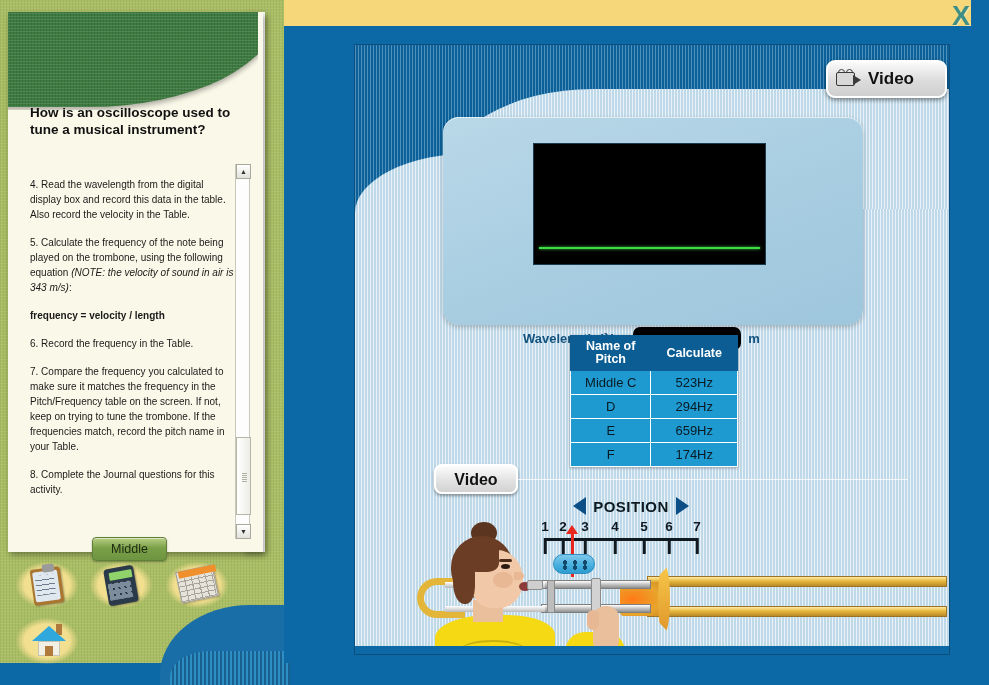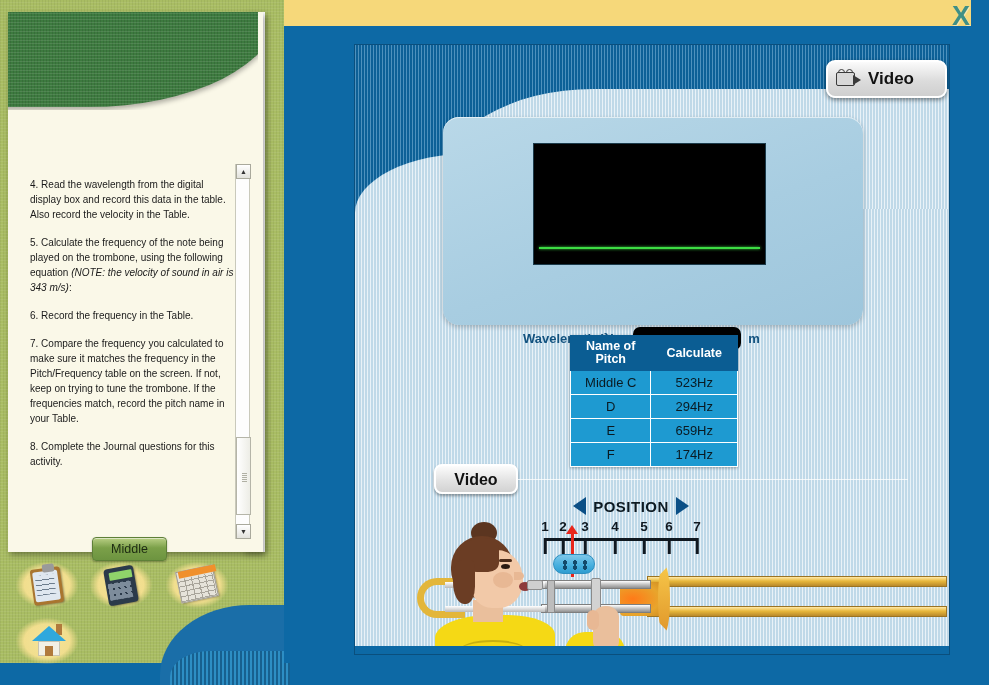--- a/index.html
+++ b/index.html
@@ -368,24 +368,26 @@
   <div class="left-green"></div>
   <div class="wave-blue"></div>
   <div class="wave-blue-tex"></div>
 
   <div class="note-panel-white"></div>
   <div class="note-panel">
     <div class="swoosh">
       <div class="swoosh-fill"></div>
     </div>
 
+    <div class="note-title">How is an oscilloscope used to tune a musical instrument?</div>
 
     <div class="note-body">
       <p>4. Read the wavelength from the digital display box and record this data in the table. Also record the velocity in the Table.</p>
       <p><span>5. Calculate the frequency of the note being played on the trombone, using the following equation </span><em>(NOTE: the velocity of sound in air is 343 m/s)</em><span>:</span></p>
+      <p class="eq">frequency = velocity / length</p>
       <p>6. Record the frequency in the Table.</p>
       <p>7. Compare the frequency you calculated to make sure it matches the frequency in the Pitch/Frequency table on the screen. If not, keep on trying to tune the trombone. If the frequencies match, record the pitch name in your Table.</p>
       <p>8. Complete the Journal questions for this activity.</p>
     </div>
 
     <div class="sb">
       <div class="sb-btn sb-up">▲</div>
       <div class="sb-thumb">
           <div class="sb-grip"></div>
         </div>

